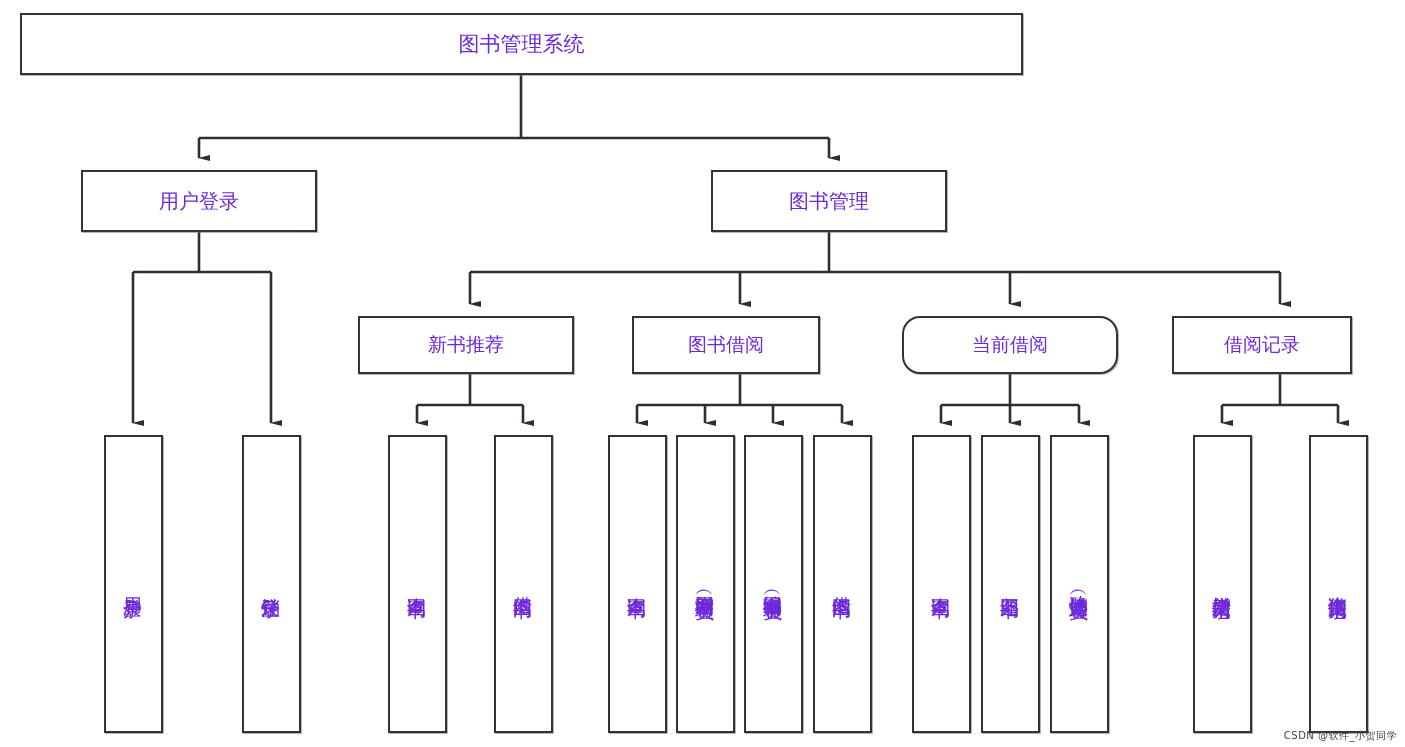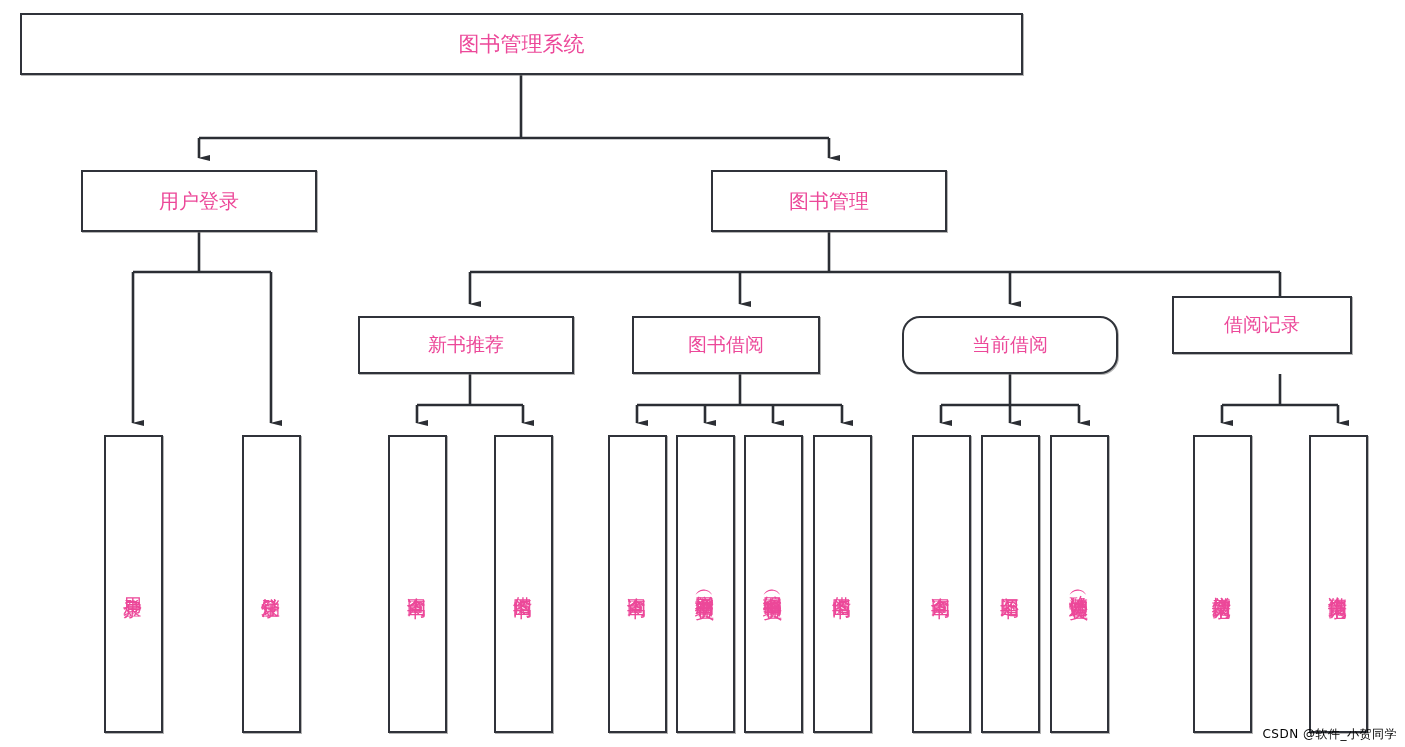--- a/index.html
+++ b/index.html
@@ -2,30 +2,30 @@
 <html><head>
 <meta charset="utf-8">
 <style>
   html,body{margin:0;padding:0;background:#ffffff;}
   body{width:1405px;height:747px;overflow:hidden;
        font-family:"DejaVu Sans","Liberation Sans",sans-serif;}
   #stage{position:relative;width:1405px;height:747px;background:#fff;}
   svg#wires{position:absolute;left:0;top:0;width:1405px;height:747px;}
   .node{position:absolute;box-sizing:border-box;background:#ffffff;
         border:2px solid #30333a;display:flex;align-items:center;
-        justify-content:center;text-align:center;color:#ec4899;
+        justify-content:center;text-align:center;color:#6d28d9;
         box-shadow:1px 1px 0 rgba(120,120,120,.55);}
   .node.lvl0{font-size:21px;}
   .node.lvl1{font-size:20px;}
   .node.lvl2{font-size:19px;}
   .node.leaf{font-size:19px;writing-mode:vertical-rl;text-orientation:upright;
              line-height:1.06;letter-spacing:1px;padding:6px 0;}
   .node.leaf .lbl{display:block;}
-  .watermark{position:absolute;right:8px;bottom:4px;font-size:12px;
-             color:#000000;white-space:nowrap;letter-spacing:.5px;}
+  .watermark{position:absolute;right:8px;bottom:4px;font-size:10px;
+             color:#404040;white-space:nowrap;letter-spacing:.5px;}
 </style>
 </head>
 <body>
 
 <div id="stage">
 
   <svg id="wires" viewBox="0 0 1405 747" xmlns="http://www.w3.org/2000/svg">
     <defs>
       <marker id="arw" markerWidth="10" markerHeight="12" refX="3" refY="11" orient="auto" markerUnits="userSpaceOnUse">
         <path d="M0,0 L6,0 L3,12 Z" fill="#2b2e34"></path>
@@ -88,21 +88,21 @@
 
   <div class="node lvl2" style="left:358px;top:316px;width:216px;height:58px;">
     <span class="lbl">新书推荐</span>
   </div>
   <div class="node lvl2" style="left:632px;top:316px;width:188px;height:58px;">
     <span class="lbl">图书借阅</span>
   </div>
   <div class="node lvl2" style="left:902px;top:316px;width:216px;height:58px;border-radius:18px;">
     <span class="lbl">当前借阅</span>
   </div>
-  <div class="node lvl2" style="left:1172px;top:296px;width:180px;height:58px;">
+  <div class="node lvl2" style="left:1172px;top:316px;width:180px;height:58px;">
     <span class="lbl">借阅记录</span>
   </div>
 
   <div class="node leaf" style="left:104px;top:435px;width:59px;height:298px;">
     <span class="lbl">用户登录</span>
   </div>
   <div class="node leaf" style="left:242px;top:435px;width:59px;height:298px;">
     <span class="lbl">注销登录</span>
   </div>
 

